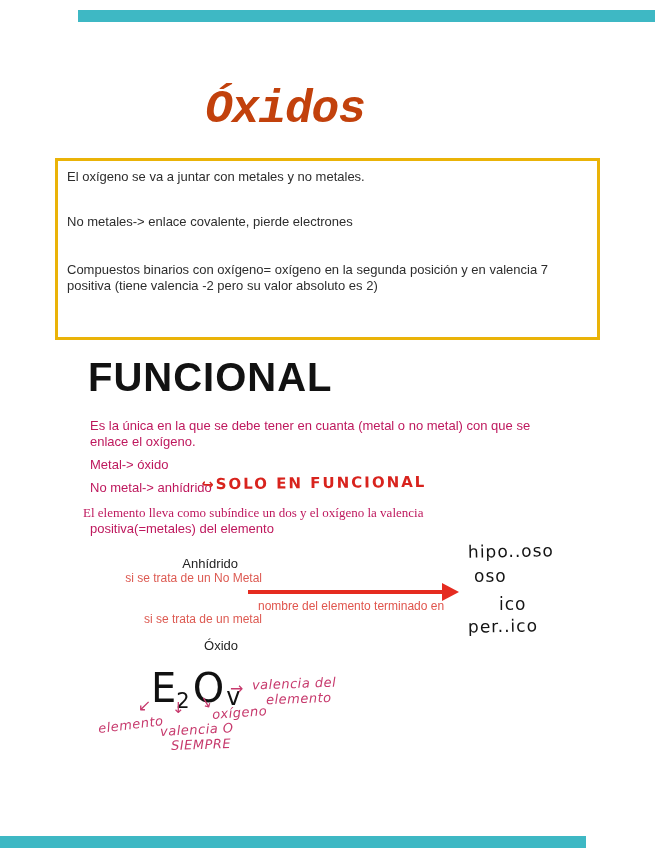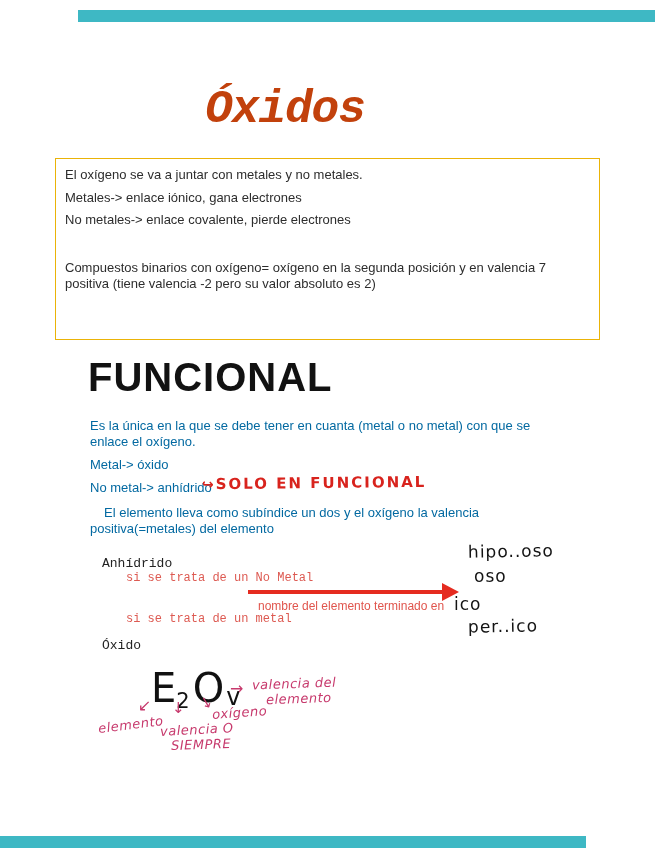--- a/index.html
+++ b/index.html
@@ -15,74 +15,74 @@
   
   .title{
     position:absolute;left:150px;top:84px;width:270px;text-align:center;
     font-family:Liberation Mono, monospace;font-style:italic;font-weight:bold;
     font-size:46px;color:#c2410c;letter-spacing:-1px;
   }
 
   
   .infobox{
     position:absolute;left:55px;top:158px;width:545px;height:182px;
-    border:1px solid #eab308;box-sizing:border-box;background:#fff;
+    border:3px solid #eab308;box-sizing:border-box;background:#fff;
   }
   .infobox .ln{position:absolute;left:9px;font-size:13px;color:#2d2d2d;white-space:nowrap;}
   .ib-l1{top:8px;}
   .ib-l2{top:31px;}
   .ib-l3{top:53px;text-align:right;}
   .ib-p1{top:101px;}
   .ib-p2{top:117px;}
 
   
   .heading{
     position:absolute;left:88px;top:355px;
     font-size:40px;font-weight:bold;letter-spacing:1px;color:#121212;
     font-family:"Liberation Sans",sans-serif;
   }
-  .bodyline{position:absolute;font-size:13px;color:#0369a1;white-space:nowrap;}
+  .bodyline{position:absolute;font-size:13px;color:#be185d;white-space:nowrap;}
   .p-intro1{left:90px;top:418px;}
   .p-intro2{left:90px;top:434px;}
   .p-metal{left:90px;top:457px;}
   .p-nometal{left:90px;top:480px;text-align:right;}
-  .p-rule1{left:104px;top:505px;}
+  .p-rule1{left:83px;top:505px;font-family:Liberation Serif, serif;}
   .p-rule2{left:90px;top:521px;}
 
   .hw-red{
     position:absolute;left:202px;top:474px;
     font-family:"DejaVu Sans",sans-serif;font-weight:bold;
     font-size:15px;letter-spacing:2px;color:#d8231d;
     transform:rotate(-0.6deg);white-space:nowrap;
   }
   .hw-red .arr{font-size:14px;letter-spacing:0;margin-right:2px;}
 
   
-  .dg-col{position:absolute;left:102px;width:150px;text-align:left;font-family:Liberation Mono, monospace;}
+  .dg-col{position:absolute;left:88px;width:150px;text-align:right;}
   .dg-label{font-size:13px;color:#232323;}
   .dg-note{font-size:12px;color:#dd5a52;white-space:nowrap;margin-left:24px;}
   .dg-anh{top:556px;}
   .dg-anh-note{top:571px;}
   .dg-oxi{top:597px;margin-top:41px;}
   .dg-oxi-note{top:612px;}
   .arrow-shaft{position:absolute;left:248px;top:590px;width:196px;height:4px;background:#e52b20;}
   .arrow-head{
     position:absolute;left:442px;top:583px;width:0;height:0;
     border-left:17px solid #e52b20;border-top:9px solid transparent;border-bottom:9px solid transparent;
   }
   .arrow-caption{
     position:absolute;left:258px;top:599px;font-size:12px;color:#e0554d;white-space:nowrap;
   }
   .suffix{
     position:absolute;font-family:"DejaVu Sans",sans-serif;font-size:17px;
     letter-spacing:1px;color:#141414;white-space:nowrap;
   }
   .sfx-0{left:468px;top:541px;transform:rotate(-1deg);}
   .sfx-1{left:474px;top:566px;}
-  .sfx-2{left:454px;top:594px;}
+  .sfx-2{left:499px;top:594px;}
   .sfx-3{left:468px;top:616px;transform:rotate(-1deg);}
 
   
   .formula{
     position:absolute;left:151px;top:668px;display:flex;align-items:flex-start;
     font-family:"DejaVu Sans",sans-serif;color:#111;
   }
   .f-E{font-size:40px;line-height:1;}
   .f-2{font-size:21px;line-height:1;margin-top:23px;}
   .f-O{font-size:40px;line-height:1;margin-left:3px;}
@@ -108,21 +108,20 @@
 
 <div class="page">
 
   <div class="bar bar-top"></div>
   <div class="bar bar-bottom"></div>
 
   <div class="title">Óxidos</div>
 
   <div class="infobox">
     <div class="ln ib-l1">El oxígeno se va a juntar con metales y no metales.</div>
-    <div class="ln ib-l2">Metales-&gt; enlace iónico, gana electrones</div>
     <div class="ln ib-l3">No metales-&gt; enlace covalente, pierde electrones</div>
     <div class="ln ib-p1">Compuestos binarios con oxígeno= oxígeno en la segunda posición y en valencia 7</div>
     <div class="ln ib-p2">positiva (tiene valencia -2 pero su valor absoluto es 2)</div>
   </div>
 
   <div class="heading">FUNCIONAL</div>
 
   <div class="bodyline p-intro1">Es la única en la que se debe tener en cuanta (metal o no metal) con que se</div>
   <div class="bodyline p-intro2">enlace el oxígeno.</div>
   <div class="bodyline p-metal">Metal-&gt; óxido</div>

